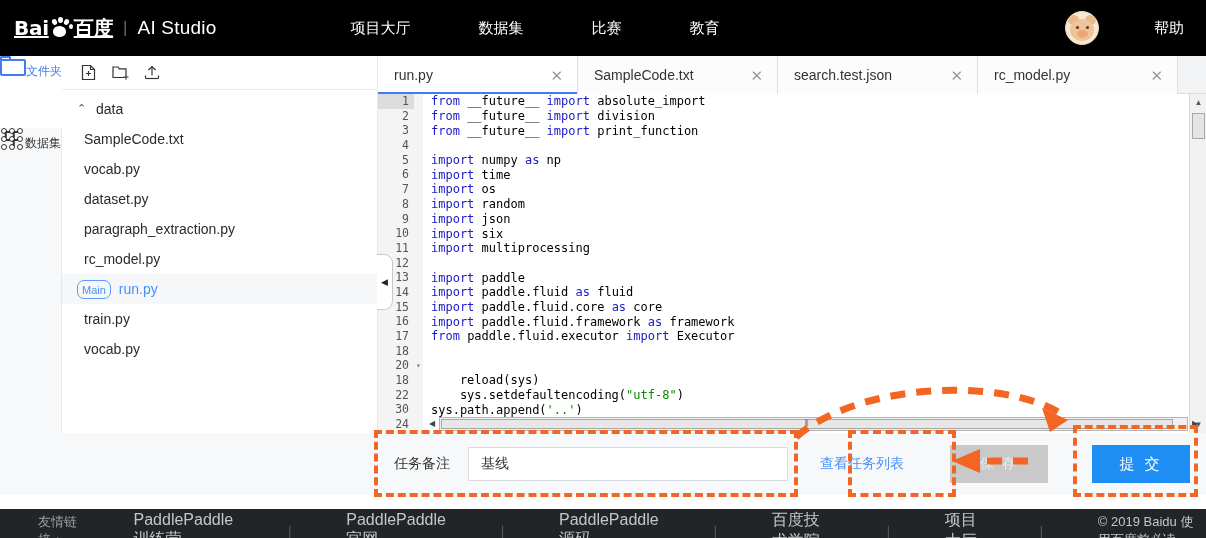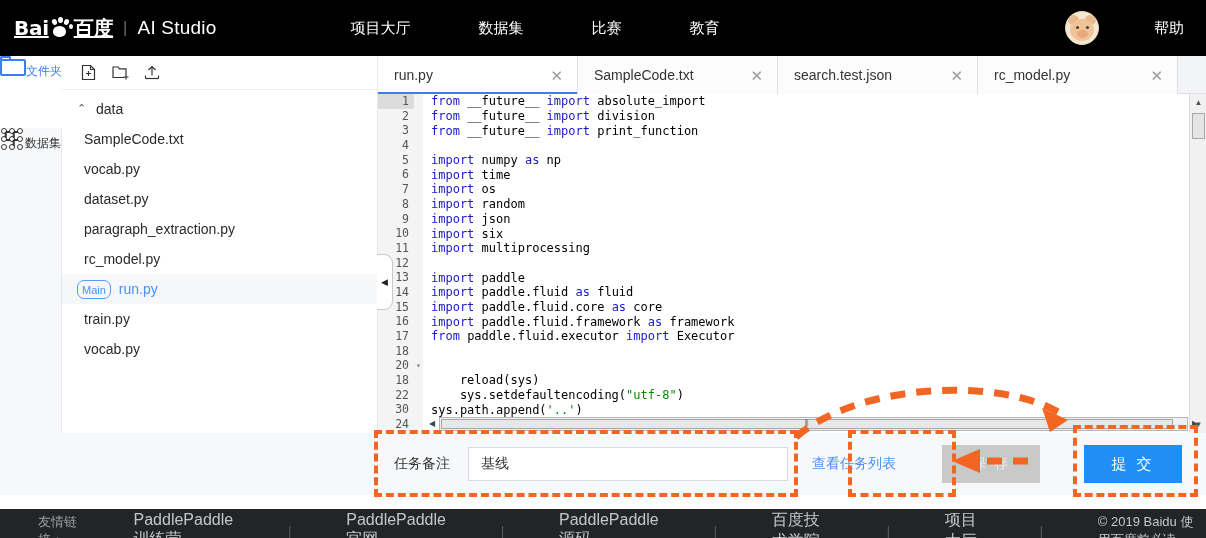--- a/index.html
+++ b/index.html
@@ -139,21 +139,21 @@
     display: flex; align-items: center; justify-content: center; font-size: 8px; color: #444; }
 
   
   .actionbar { position: absolute; left: 378px; top: 433px; width: 828px; height: 62px;
     background: #f7f8fa; display: flex; align-items: center; }
   .remark-lbl { font-size: 14px; color: #333; margin-left: 16px; white-space: nowrap; }
   .remark-input { width: 320px; height: 34px; border: 1px solid #d8dbe0; background: #fff;
     margin-left: 18px; padding: 0 12px; font-size: 14px; color: #333;
     font-family: "Liberation Sans", sans-serif; outline: none; }
   .remark-input::placeholder { color: #b4b8c0; }
-  .btn-area { margin-left: auto; display: flex; align-items: center; margin-right: 24px; }
+  .btn-area { margin-left: auto; display: flex; align-items: center; margin-right: 16px; }
   .link-tasklist { font-size: 14px; color: #4a90f7; cursor: pointer; white-space: nowrap; }
   .btn-save { width: 98px; height: 38px; background: #c9c9c9; color: #ededed; border: none;
     font-size: 14px; margin-left: 46px; cursor: default;
     font-family: "Liberation Sans", sans-serif; letter-spacing: 2px; }
   .btn-submit { width: 98px; height: 38px; background: #1f8ff5; color: #fff; border: none;
     font-size: 15px; margin-left: 44px; cursor: pointer;
     font-family: "Liberation Sans", sans-serif; letter-spacing: 3px; }
 
   .fp-bottom { position: absolute; left: 0; top: 433px; width: 378px; height: 62px;
     background: #f7f8fa; }

